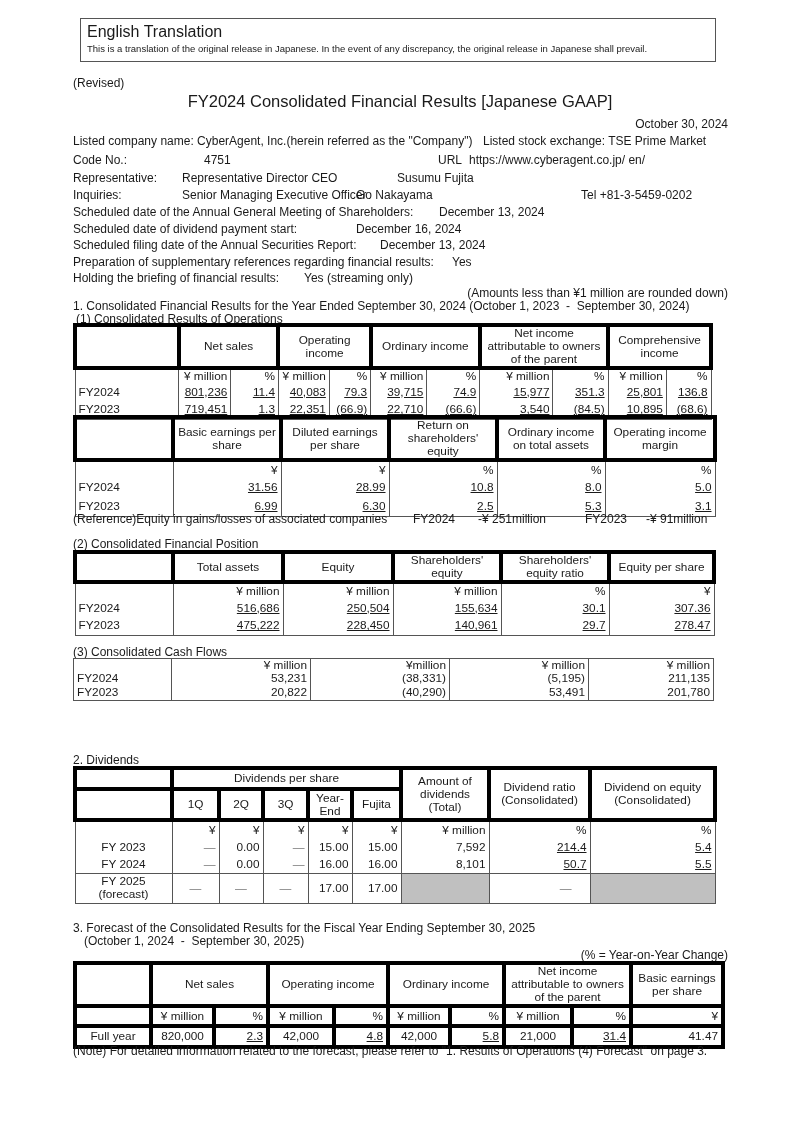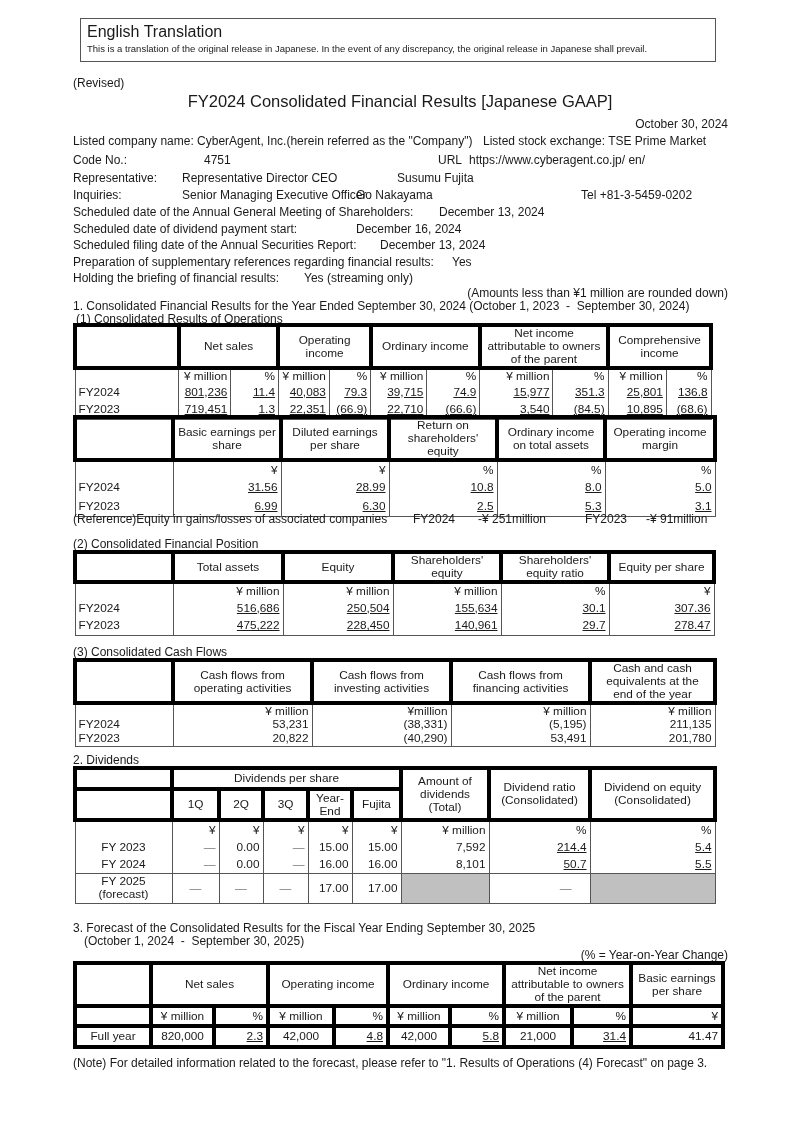--- a/index.html
+++ b/index.html
@@ -249,27 +249,20 @@
 <div class="line" style="left:73px; top:644px;">(3) Consolidated Cash Flows</div>
 <table class="tbl-outer" style="left:73px; top:658px; width:640px;">
   <colgroup>
     <col style="width:98px">
       <col style="width:139px">
       <col style="width:139px">
       <col style="width:139px">
       <col style="width:125px">
   </colgroup>
   <tbody>
-      <tr class="hdr" style="height:42px;">
-    <td></td>
-    <td>Cash flows from operating activities</td>
-    <td>Cash flows from investing activities</td>
-    <td>Cash flows from financing activities</td>
-    <td>Cash and cash equivalents at the end of the year</td>
-  </tr>
   <tr style="height:13px;">
     <td class="br"></td>
     <td class="r br">¥ million</td>
     <td class="r br">¥million</td>
     <td class="r br">¥ million</td>
     <td class="r">¥ million</td>
   </tr>
   <tr style="height:13px;">
     <td class="br">FY2024</td>
     <td class="r br">53,231</td>
@@ -407,13 +400,13 @@
     <td class="c">42,000</td>
     <td class="u" style="text-align:right;">4.8</td>
     <td class="c">42,000</td>
     <td class="u" style="text-align:right;">5.8</td>
     <td class="c">21,000</td>
     <td class="u" style="text-align:right;">31.4</td>
     <td style="text-align:right;">41.47</td>
   </tr>
 </tbody>
   </table>
-<div class="line" style="left:73px; top:1043px;margin-top:12px;">(Note) For detailed information related to the forecast, please refer to "1. Results of Operations (4) Forecast" on page 3.</div>
+<div class="line" style="left:73px; top:1043px;">(Note) For detailed information related to the forecast, please refer to "1. Results of Operations (4) Forecast" on page 3.</div>
 
 </body></html>

